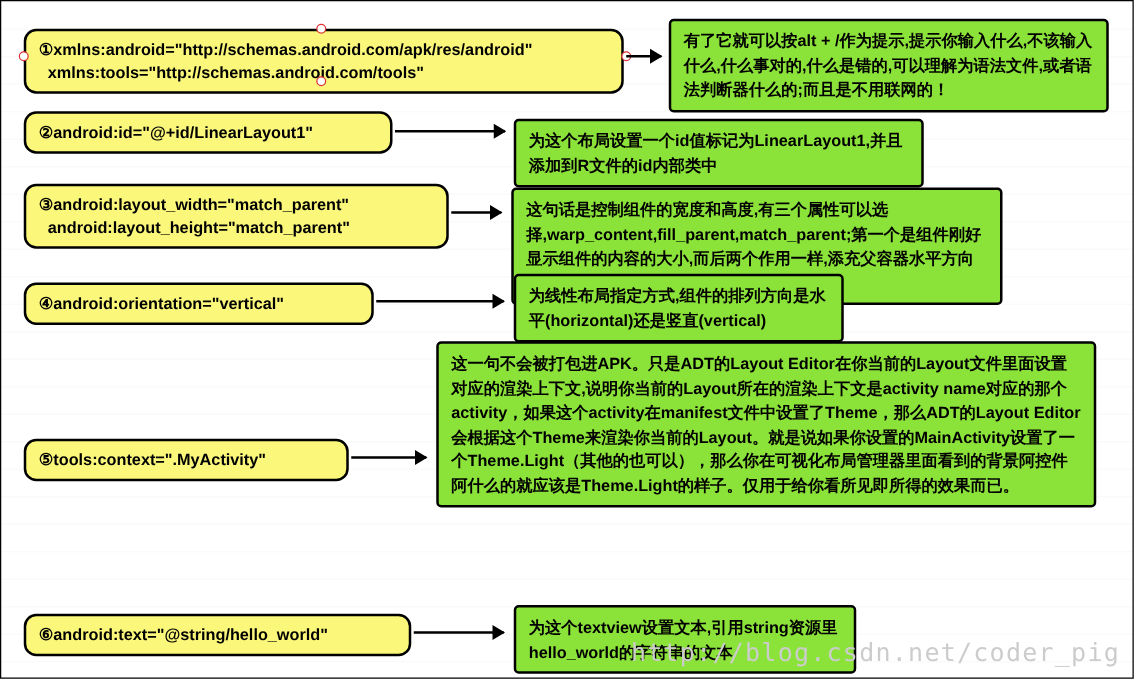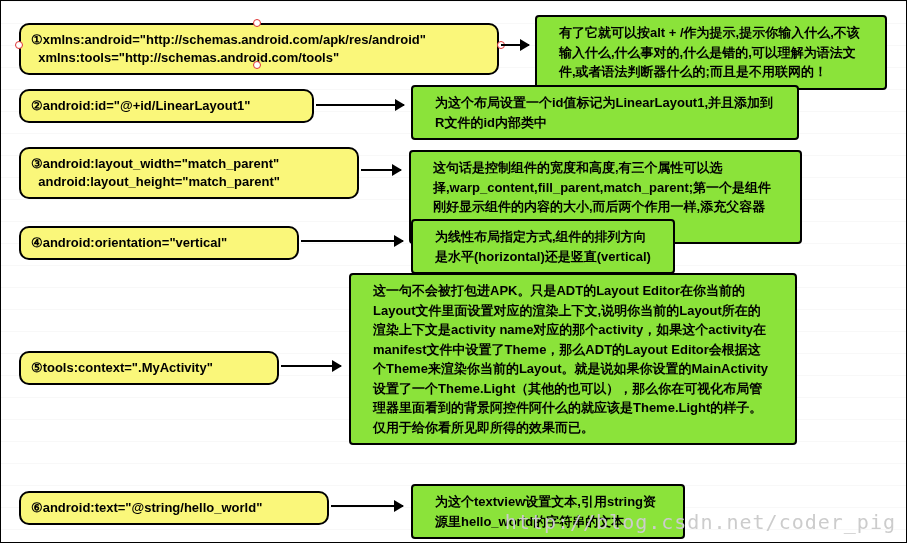--- a/index.html
+++ b/index.html
@@ -29,21 +29,21 @@
     padding: 6px 10px;
     font-weight: bold;
     line-height: 1.4;
     white-space: pre;
   }
   .gbox {
     position: absolute;
     background: #8be33a;
     border: 2px solid #000;
     border-radius: 4px;
-    padding: 6px 22px;
+    padding: 6px 10px;
     font-weight: bold;
     line-height: 1.5;
   }
   .arrow {
     position: absolute;
     height: 2px;
     background: #000;
   }
   .arrow::after {
     content: "";
@@ -81,33 +81,33 @@
   xmlns:tools="http://schemas.android.com/tools"</div>
   <div class="handle" style="left:252px; top:18px;"></div>
   <div class="handle" style="left:252px; top:60px;"></div>
   <div class="handle" style="left:14px; top:40px;"></div>
   <div class="handle" style="left:496px; top:40px;"></div>
   <div class="arrow" style="left:500px; top:43px; width:28px;"></div>
   <div class="gbox" style="left:534px; top:14px; width:352px;">有了它就可以按alt + /作为提示,提示你输入什么,不该输入什么,什么事对的,什么是错的,可以理解为语法文件,或者语法判断器什么的;而且是不用联网的！</div>
 
   <div class="ybox" style="left:18px; top:88px; width:295px;">②android:id="@+id/LinearLayout1"</div>
   <div class="arrow" style="left:315px; top:103px; width:88px;"></div>
-  <div class="gbox" style="left:410px; top:84px; width:388px;">为这个布局设置一个id值标记为LinearLayout1,并且添加到R文件的id内部类中</div>
+  <div class="gbox" style="left:410px; top:94px; width:328px;">为这个布局设置一个id值标记为LinearLayout1,并且添加到R文件的id内部类中</div>
 
   <div class="ybox" style="left:18px; top:146px; width:340px;">③android:layout_width="match_parent"
   android:layout_height="match_parent"</div>
   <div class="arrow" style="left:360px; top:168px; width:40px;"></div>
   <div class="gbox" style="left:408px; top:149px; width:393px;">这句话是控制组件的宽度和高度,有三个属性可以选择,warp_content,fill_parent,match_parent;第一个是组件刚好显示组件的内容的大小,而后两个作用一样,添充父容器水平方向的空间,就是拉伸</div>
 
   <div class="ybox" style="left:18px; top:225px; width:280px;">④android:orientation="vertical"</div>
   <div class="arrow" style="left:300px; top:239px; width:102px;"></div>
   <div class="gbox" style="left:410px; top:218px; width:264px;">为线性布局指定方式,组件的排列方向是水平(horizontal)还是竖直(vertical)</div>
 
   <div class="ybox" style="left:18px; top:350px; width:260px;">⑤tools:context=".MyActivity"</div>
   <div class="arrow" style="left:280px; top:364px; width:60px;"></div>
-  <div class="gbox" style="left:348px; top:272px; width:448px;">这一句不会被打包进APK。只是ADT的Layout Editor在你当前的Layout文件里面设置对应的渲染上下文,说明你当前的Layout所在的渲染上下文是activity name对应的那个activity，如果这个activity在manifest文件中设置了Theme，那么ADT的Layout Editor会根据这个Theme来渲染你当前的Layout。就是说如果你设置的MainActivity设置了一个Theme.Light（其他的也可以），那么你在可视化布局管理器里面看到的背景阿控件阿什么的就应该是Theme.Light的样子。仅用于给你看所见即所得的效果而已。</div>
+  <div class="gbox" style="left:348px; top:272px; width:528px;">这一句不会被打包进APK。只是ADT的Layout Editor在你当前的Layout文件里面设置对应的渲染上下文,说明你当前的Layout所在的渲染上下文是activity name对应的那个activity，如果这个activity在manifest文件中设置了Theme，那么ADT的Layout Editor会根据这个Theme来渲染你当前的Layout。就是说如果你设置的MainActivity设置了一个Theme.Light（其他的也可以），那么你在可视化布局管理器里面看到的背景阿控件阿什么的就应该是Theme.Light的样子。仅用于给你看所见即所得的效果而已。</div>
 
   <div class="ybox" style="left:18px; top:490px; width:310px;">⑥android:text="@string/hello_world"</div>
   <div class="arrow" style="left:330px; top:504px; width:72px;"></div>
   <div class="gbox" style="left:410px; top:483px; width:274px;">为这个textview设置文本,引用string资源里hello_world的字符串的文本</div>
 
   <div class="watermark">http://blog.csdn.net/coder_pig</div>
 </div>
 
 </body></html>

